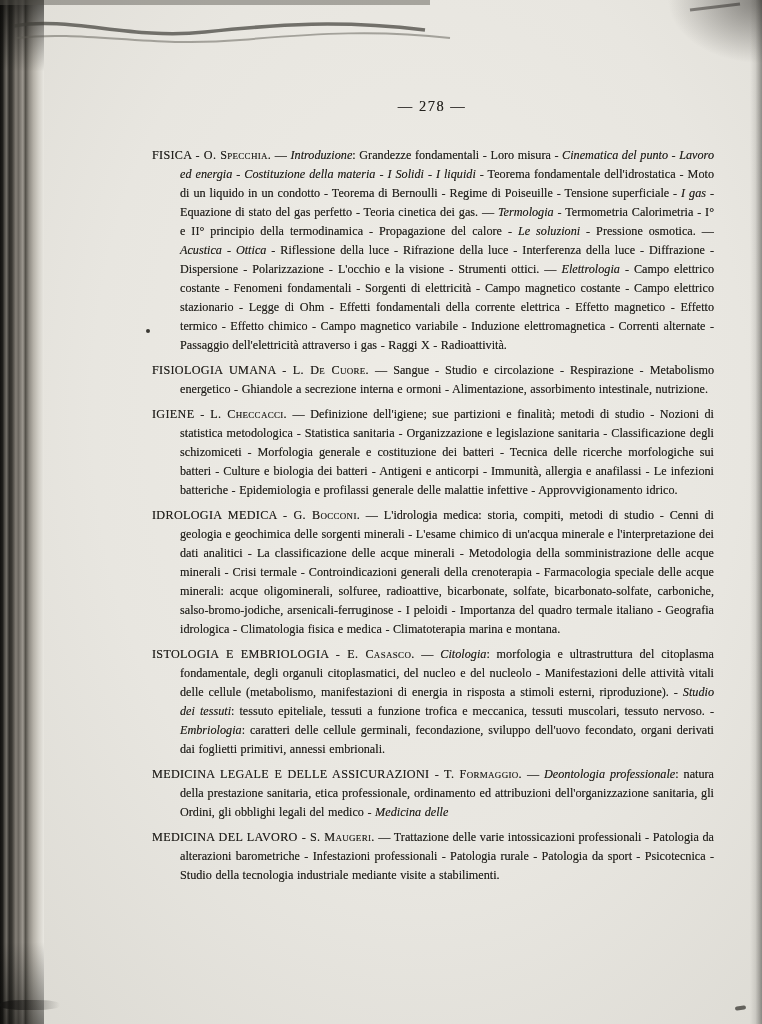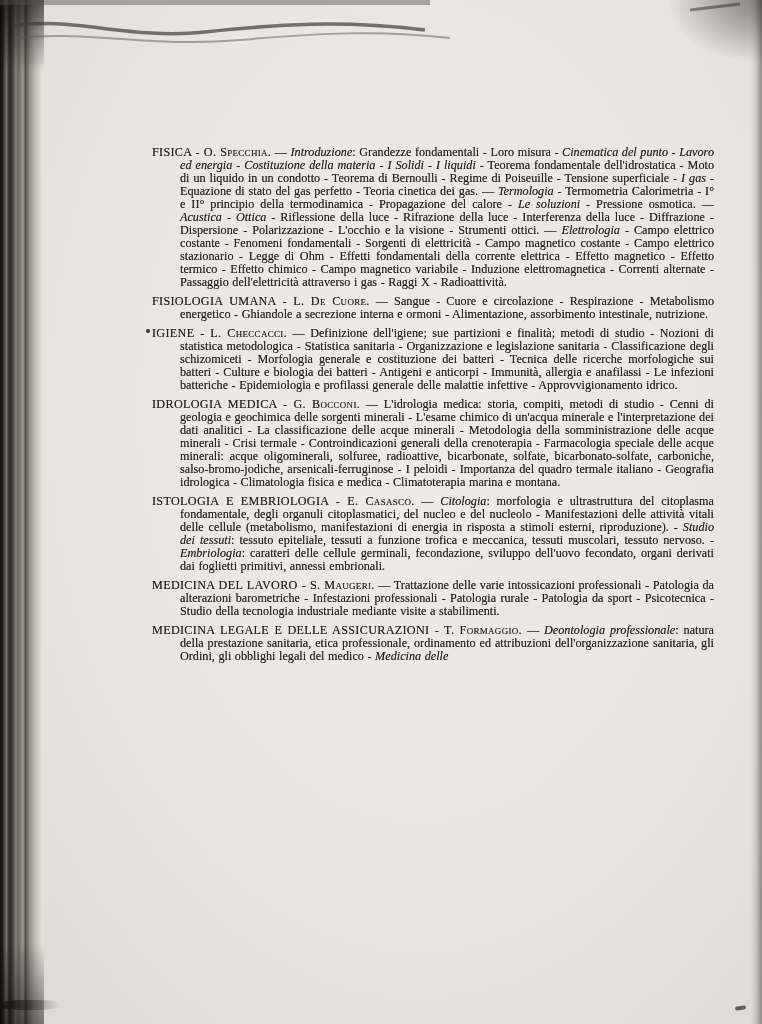--- a/index.html
+++ b/index.html
@@ -51,21 +51,21 @@
   svg.noise { position: absolute; left: 0; top: 0; }
   .page-number {
     position: absolute; top: 98px; left: 152px; width: 560px;
     text-align: center; font-size: 14.5px; letter-spacing: 1.5px;
     color: var(--ink, #24221e);
     text-shadow: 0 0 .5px rgba(36,34,30,.55);
   }
   .content {
     position: absolute; top: 146px; left: 152px; width: 562px;
     color: var(--ink, #24221e);
-    font-size: 12.2px; line-height: 13px; text-align: justify;
+    font-size: 12.2px; line-height: 19px; text-align: justify;
     word-spacing: .5px;
     text-shadow: 0 0 .5px rgba(36,34,30,.55);
   }
   .entry { margin: 0 0 6px; padding-left: 28px; text-indent: -28px; }
   .entry-title { font-variant: small-caps; letter-spacing: .3px; }
   .it { font-style: italic; }
 </style>
 </head>
 <body>
 
@@ -78,23 +78,24 @@
     <path d="M16 38 C 85 30, 150 48, 240 40 C 320 33, 380 30, 450 38" stroke="#5e5b54" stroke-width="2" fill="none" opacity="0.5"></path>
     <path d="M690 10 L 740 4" stroke="#3f3d38" stroke-width="3" fill="none" opacity="0.55"></path>
   </svg>
 
   <div class="corner-tr"></div>
   <div class="right-edge"></div>
   <div class="mark-bottom-left"></div>
   <div class="speck"></div>
   <div class="margin-dot"></div>
 
+  <div class="page-number">— 278 —</div>
 
   <div class="content">
       <p class="entry"><span class="entry-title">FISICA - O. Specchia.</span><span> — </span><span class="it">Introduzione</span><span>: Grandezze fondamentali - Loro misura - </span><span class="it">Cinematica del punto - Lavoro ed energia - Costituzione della materia - I Solidi - I liquidi</span><span> - Teorema fondamentale dell'idrostatica - Moto di un liquido in un condotto - Teorema di Bernoulli - Regime di Poiseuille - Tensione superficiale - </span><span class="it">I gas</span><span> - Equazione di stato del gas perfetto - Teoria cinetica dei gas. — </span><span class="it">Termologia</span><span> - Termometria Calorimetria - I° e II° principio della termodinamica - Propagazione del calore - </span><span class="it">Le soluzioni</span><span> - Pressione osmotica. — </span><span class="it">Acustica - Ottica</span><span> - Riflessione della luce - Rifrazione della luce - Interferenza della luce - Diffrazione - Dispersione - Polarizzazione - L'occhio e la visione - Strumenti ottici. — </span><span class="it">Elettrologia</span><span> - Campo elettrico costante - Fenomeni fondamentali - Sorgenti di elettricità - Campo magnetico costante - Campo elettrico stazionario - Legge di Ohm - Effetti fondamentali della corrente elettrica - Effetto magnetico - Effetto termico - Effetto chimico - Campo magnetico variabile - Induzione elettromagnetica - Correnti alternate - Passaggio dell'elettricità attraverso i gas - Raggi X - Radioattività.</span></p>
-      <p class="entry"><span class="entry-title">FISIOLOGIA UMANA - L. De Cuore.</span><span> — Sangue - Cuore e circolazione - Respirazione - Metabolismo energetico - Ghiandole a secrezione interna e ormoni - Alimentazione, assorbimento intestinale, nutrizione.</span></p>
+      <p class="entry"><span class="entry-title">FISIOLOGIA UMANA - L. De Cuore.</span><span> — Sangue - Studio e circolazione - Respirazione - Metabolismo energetico - Ghiandole a secrezione interna e ormoni - Alimentazione, assorbimento intestinale, nutrizione.</span></p>
       <p class="entry"><span class="entry-title">IGIENE - L. Checcacci.</span><span> — Definizione dell'igiene; sue partizioni e finalità; metodi di studio - Nozioni di statistica metodologica - Statistica sanitaria - Organizzazione e legislazione sanitaria - Classificazione degli schizomiceti - Morfologia generale e costituzione dei batteri - Tecnica delle ricerche morfologiche sui batteri - Culture e biologia dei batteri - Antigeni e anticorpi - Immunità, allergia e anafilassi - Le infezioni batteriche - Epidemiologia e profilassi generale delle malattie infettive - Approvvigionamento idrico.</span></p>
       <p class="entry"><span class="entry-title">IDROLOGIA MEDICA - G. Bocconi.</span><span> — L'idrologia medica: storia, compiti, metodi di studio - Cenni di geologia e geochimica delle sorgenti minerali - L'esame chimico di un'acqua minerale e l'interpretazione dei dati analitici - La classificazione delle acque minerali - Metodologia della somministrazione delle acque minerali - Crisi termale - Controindicazioni generali della crenoterapia - Farmacologia speciale delle acque minerali: acque oligominerali, solfuree, radioattive, bicarbonate, solfate, bicarbonato-solfate, carboniche, salso-bromo-jodiche, arsenicali-ferruginose - I peloidi - Importanza del quadro termale italiano - Geografia idrologica - Climatologia fisica e medica - Climatoterapia marina e montana.</span></p>
       <p class="entry"><span class="entry-title">ISTOLOGIA E EMBRIOLOGIA - E. Casasco.</span><span> — </span><span class="it">Citologia</span><span>: morfologia e ultrastruttura del citoplasma fondamentale, degli organuli citoplasmatici, del nucleo e del nucleolo - Manifestazioni delle attività vitali delle cellule (metabolismo, manifestazioni di energia in risposta a stimoli esterni, riproduzione). - </span><span class="it">Studio dei tessuti</span><span>: tessuto epiteliale, tessuti a funzione trofica e meccanica, tessuti muscolari, tessuto nervoso. - </span><span class="it">Embriologia</span><span>: caratteri delle cellule germinali, fecondazione, sviluppo dell'uovo fecondato, organi derivati dai foglietti primitivi, annessi embrionali.</span></p>
+      <p class="entry"><span class="entry-title">MEDICINA LEGALE E DELLE ASSICURAZIONI - T. Formaggio.</span><span> — </span><span class="it">Deontologia professionale</span><span>: natura della prestazione sanitaria, etica professionale, ordinamento ed attribuzioni dell'organizzazione sanitaria, gli Ordini, gli obblighi legali del medico - </span><span class="it">Medicina delle</span></p>
       <p class="entry"><span class="entry-title">MEDICINA DEL LAVORO - S. Maugeri.</span><span> — Trattazione delle varie intossicazioni professionali - Patologia da alterazioni barometriche - Infestazioni professionali - Patologia rurale - Patologia da sport - Psicotecnica - Studio della tecnologia industriale mediante visite a stabilimenti.</span></p>
-      <p class="entry"><span class="entry-title">MEDICINA LEGALE E DELLE ASSICURAZIONI - T. Formaggio.</span><span> — </span><span class="it">Deontologia professionale</span><span>: natura della prestazione sanitaria, etica professionale, ordinamento ed attribuzioni dell'organizzazione sanitaria, gli Ordini, gli obblighi legali del medico - </span><span class="it">Medicina delle</span></p>
     </div>
 </div>
 
 </body></html>

